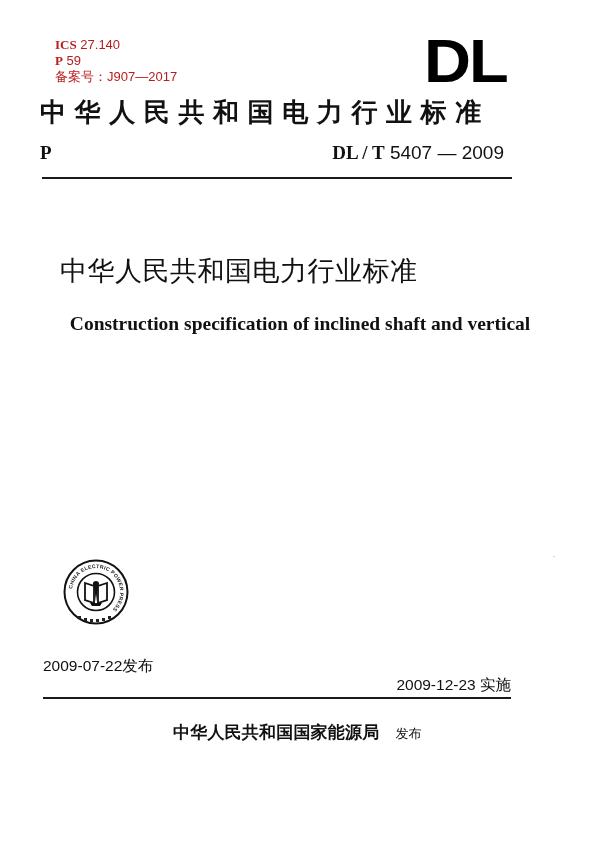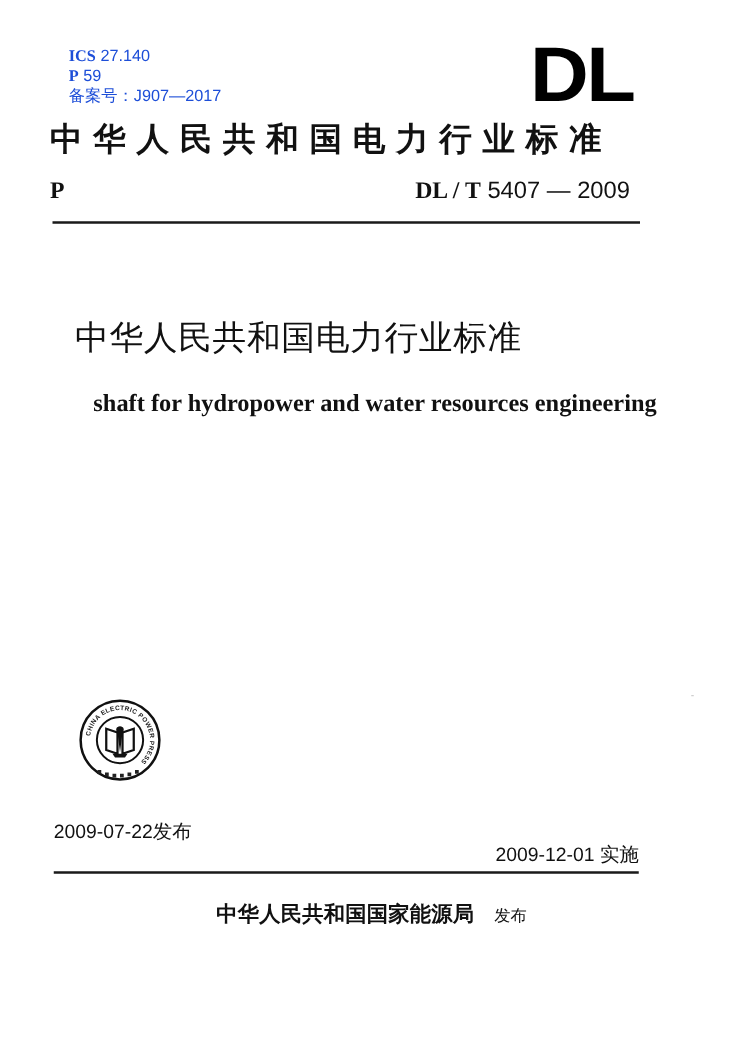--- a/index.html
+++ b/index.html
@@ -16,21 +16,21 @@
       font-family: "Liberation Sans", "DejaVu Sans", sans-serif;
     }
     .abs { position: absolute; }
 
     
     .class-block {
       left: 55px;
       top: 37px;
       font-size: 13px;
       line-height: 16px;
-      color: #1d4ed8;
+      color: #b91c1c;
     }
     .class-block .row { white-space: nowrap; }
     .class-block .lbl {
       font-family: "Liberation Serif", "DejaVu Serif", serif;
       font-weight: bold;
     }
 
     
     .dl-logo {
       left: 424px;
@@ -191,21 +191,21 @@
 <div class="abs std-code">
   <span class="dl">DL / T</span>
   <span>5407 — 2009</span>
 </div>
 
 <div class="abs rule rule-top"></div>
 
 <div class="abs title-cn">中华人民共和国电力行业标准</div>
 
 <div class="abs title-en">
-  <div>shaft for hydropower and water resources engineering</div>
+  <div>Construction specification of inclined shaft and vertical</div>
 </div>
 
 <div class="abs seal">
   <svg width="66" height="66" viewBox="0 0 66 66" xmlns="http://www.w3.org/2000/svg">
     <defs>
       <path id="ringPath" d="M 33 33 m -24 0 a 24 24 0 1 1 48 0 a 24 24 0 1 1 -48 0"></path>
     </defs>
     <circle cx="33" cy="33" r="31.5" fill="none" stroke="#111" stroke-width="2"></circle>
     <circle cx="33" cy="33" r="18.5" fill="none" stroke="#111" stroke-width="1.6"></circle>
     <text font-family="Liberation Sans, sans-serif" font-size="5.2" font-weight="bold" fill="#222" letter-spacing="0.3">
@@ -227,21 +227,21 @@
   </svg>
 </div>
 
 <div class="abs speck"></div>
 
 <div class="abs date-issue">
   <span>2009-07-22</span><span>发布</span>
 </div>
 
 <div class="abs date-impl">
-  <span>2009-12-01</span>
+  <span>2009-12-23</span>
   <span>实施</span>
 </div>
 
 <div class="abs rule rule-bottom"></div>
 
 <div class="abs issuer">
   <span class="org">中华人民共和国国家能源局</span><span class="act">发布</span>
 </div>
 
 </body></html>

